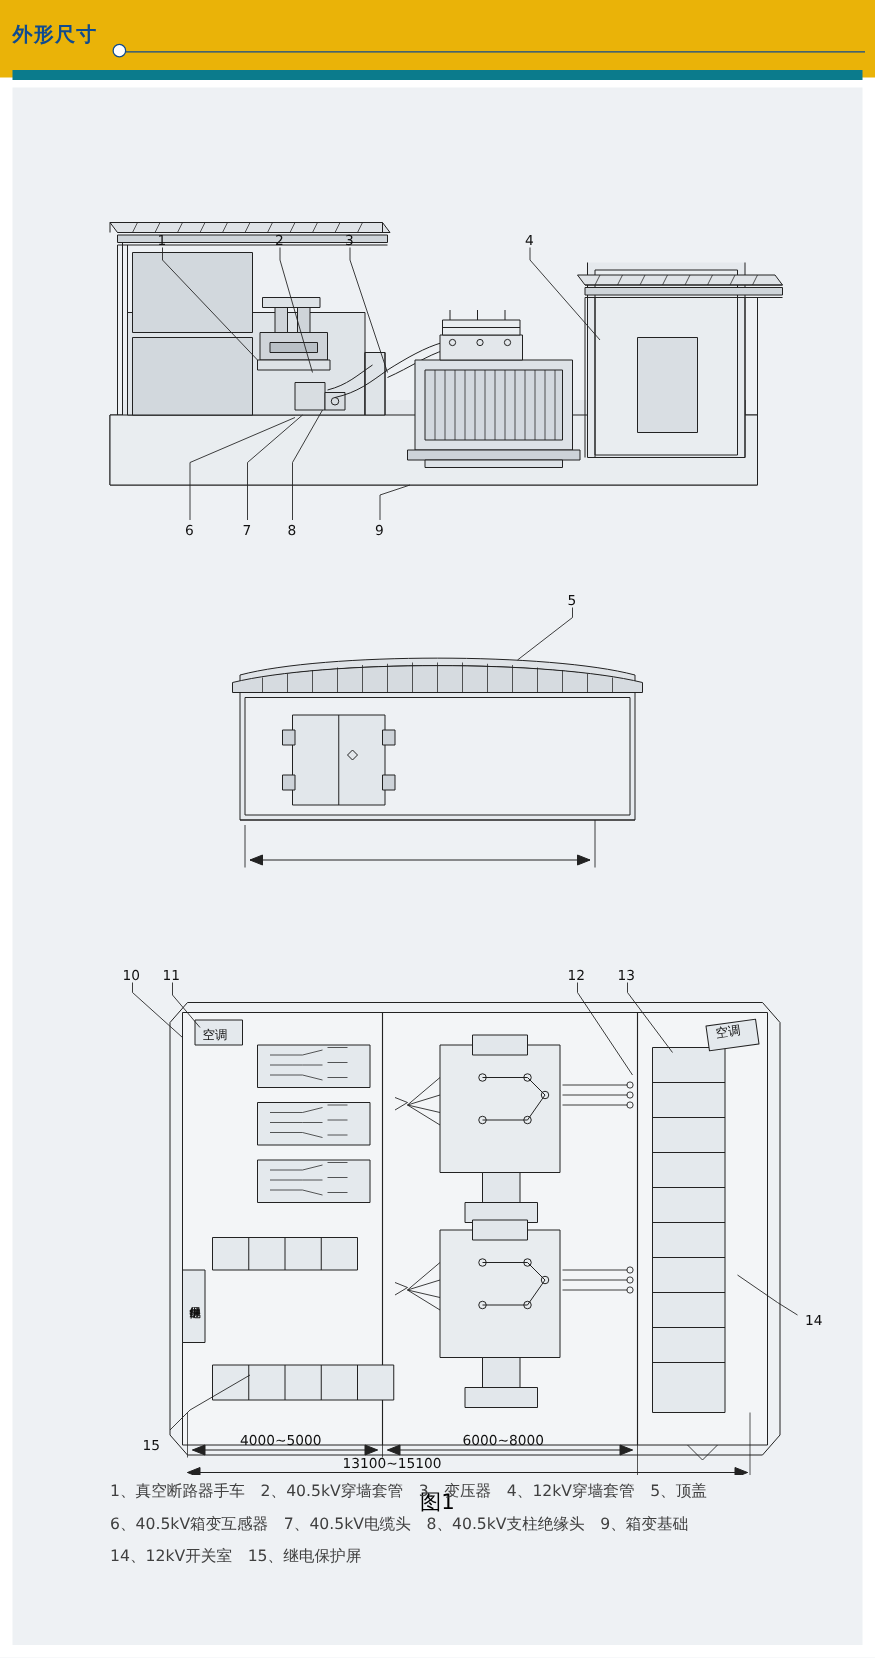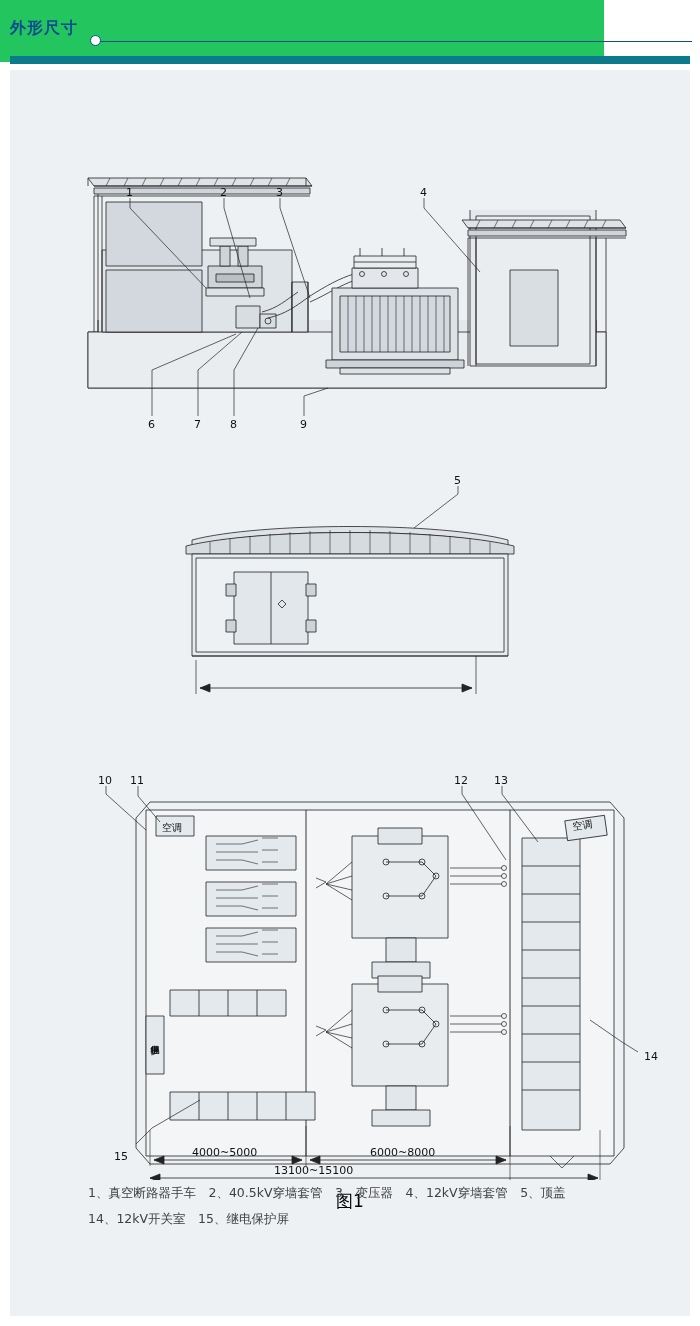--- a/index.html
+++ b/index.html
@@ -6,22 +6,22 @@
   html, body { margin:0; padding:0; }
   body {
     width:700px; height:1326px;
     font-family:"DejaVu Sans","Liberation Sans",sans-serif;
     background:#ffffff;
     position:relative;
     overflow:hidden;
   }
   
   .hdr {
-    position:absolute; left:0; top:0; width:604px; height:62px;
-    background:#22c55e;
+    position:absolute; left:0; top:0; width:700px; height:62px;
+    background:#eab308;
   }
   .hdr-title {
     position:absolute; left:10px; top:18px;
     font-size:16px; font-weight:bold; color:#0f4b8f;
     letter-spacing:1px;
   }
   .hdr-rule {
     position:absolute; left:96px; top:41px; width:596px; height:1px;
     background:#0f4b8f;
   }
@@ -311,14 +311,15 @@
     <text x="360" y="1086" font-size="11">6000~8000</text>
     <text x="264" y="1104" font-size="11">13100~15100</text>
   </g>
 </svg>
 
 <div style="position:absolute; left:0; top:1120px; width:680px; text-align:center;" class="fignum">图1</div>
 </div>
 
 <div class="legend">
   <div>1、真空断路器手车　2、40.5kV穿墙套管　3、变压器　4、12kV穿墙套管　5、顶盖</div>
+  <div>6、40.5kV箱变互感器　7、40.5kV电缆头　8、40.5kV支柱绝缘头　9、箱变基础</div>
   <div>14、12kV开关室　15、继电保护屏</div>
 </div>
 
 </body></html>

